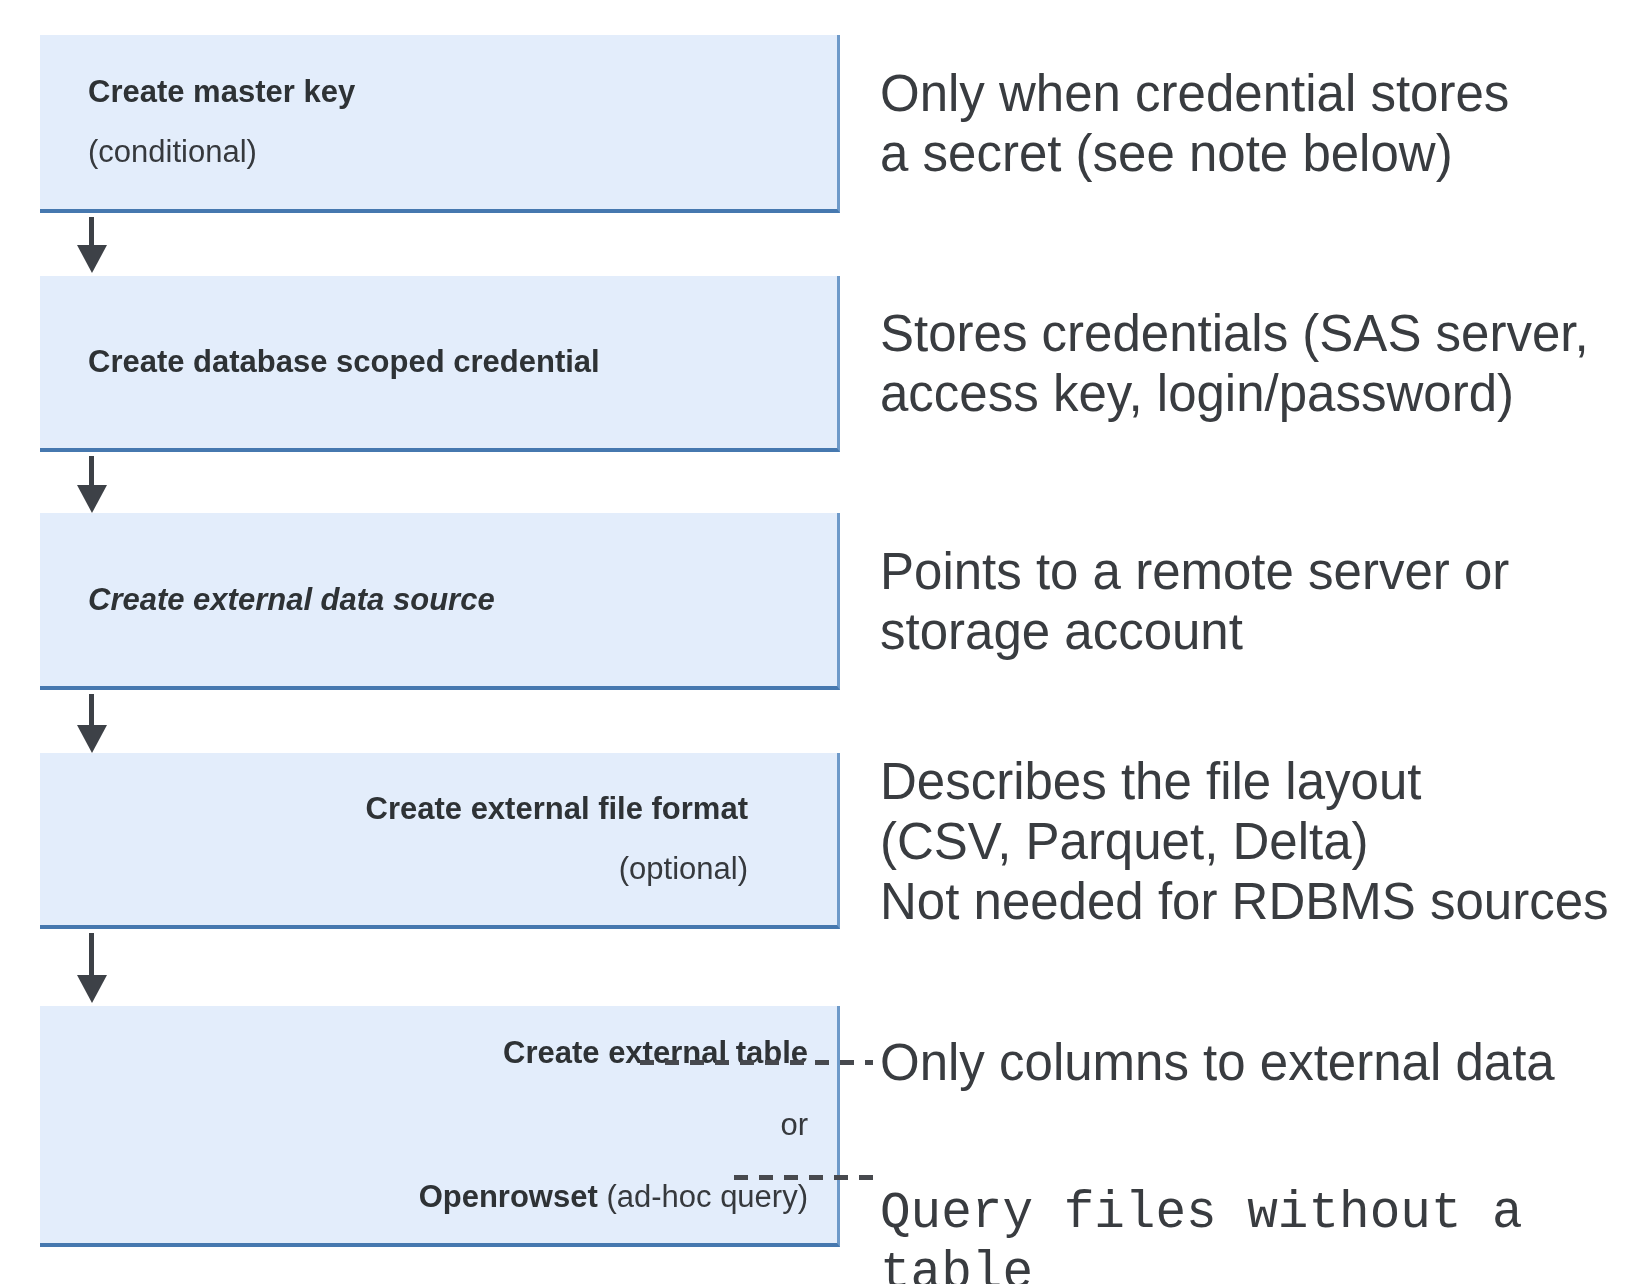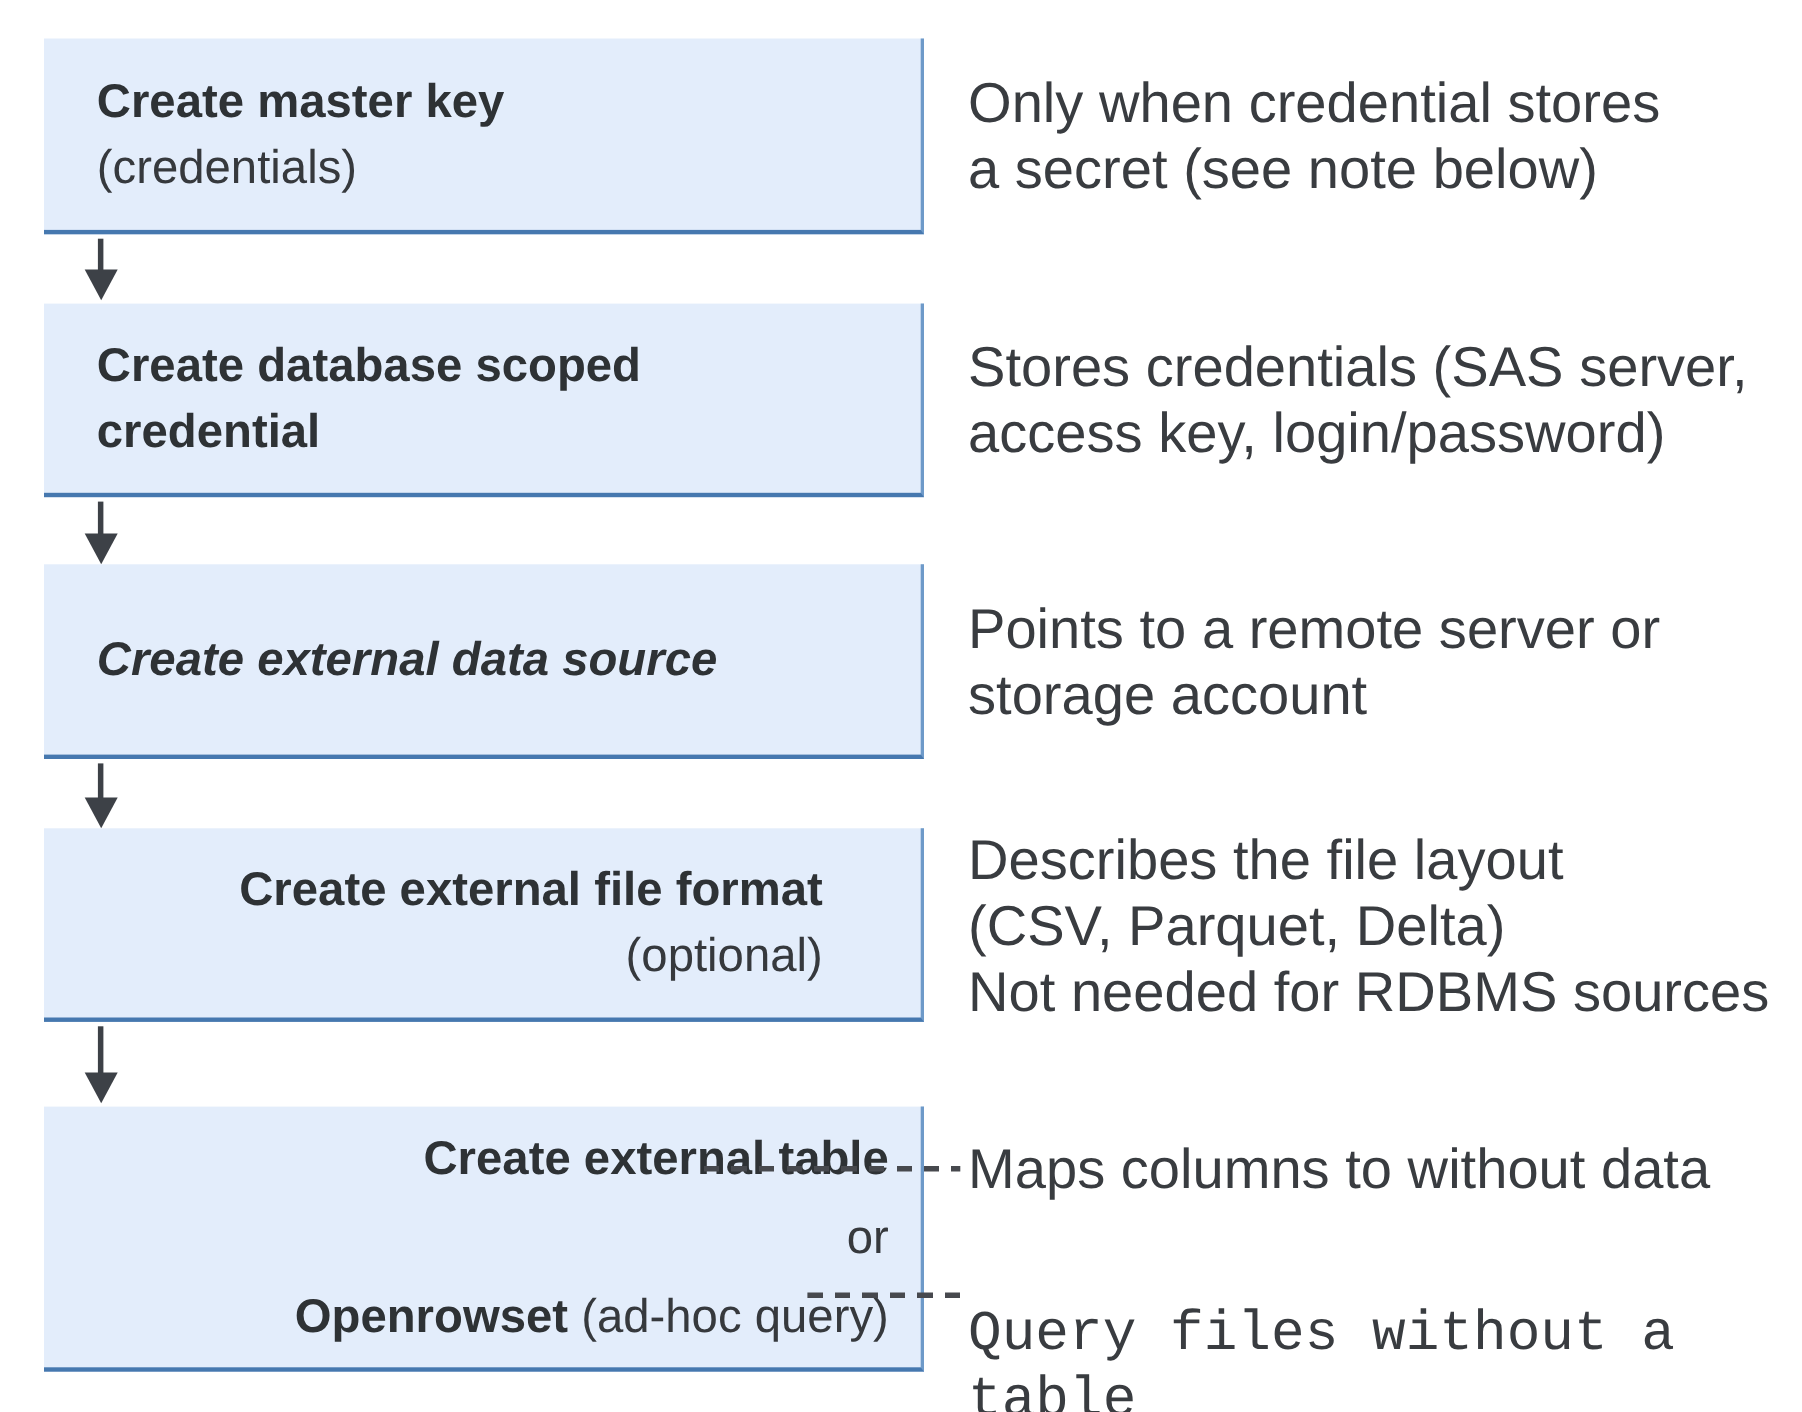--- a/index.html
+++ b/index.html
@@ -24,21 +24,21 @@
     justify-content: center;
   }
   .box1 { top: 35px;  height: 178px; }
   .box2 { top: 276px; height: 176px; justify-content: center; }
   .box3 { top: 513px; height: 177px; font-style: italic; }
   .box4 { top: 753px; height: 176px; text-align: right; }
   .box5 { top: 1006px; height: 241px; }
   .box-text {
     padding-left: 48px;
     max-width: 660px;
-    font-size: 43px;
+    font-size: 31px;
     line-height: 60px;
     color: #36393d;
   }
   .box5 .box-text { line-height: 72px; max-width: 720px; text-align: right; }
   .bold { font-weight: 700; color: #2e3235; }
   .blockline { display: block; }
   .arrow {
     position: absolute;
     left: 77px;
     width: 30px;
@@ -87,21 +87,21 @@
   .dash2 { left: 734px; top: 1175px; width: 139px; }
 </style>
 </head>
 <body>
 
 <div class="canvas">
 
   <div class="box box1">
     <div class="box-text">
       <span class="bold blockline">Create master key</span>
-      <span class="blockline">(credentials)</span>
+      <span class="blockline">(conditional)</span>
     </div>
   </div>
 
   <div class="arrow a1">
     <div class="arrow-line"></div>
     <div class="arrow-head"></div>
   </div>
 
   <div class="box box2">
     <div class="box-text">
@@ -150,16 +150,16 @@
 
   <div class="ann ann1">Only when credential stores
 a secret (see note below)</div>
   <div class="ann ann2">Stores credentials (SAS server,
 access key, login/password)</div>
   <div class="ann ann3">Points to a remote server or
 storage account</div>
   <div class="ann ann4">Describes the file layout
 (CSV, Parquet, Delta)
 Not needed for RDBMS sources</div>
-  <div class="ann ann5a">Maps columns to without data</div>
+  <div class="ann ann5a">Only columns to external data</div>
   <div class="ann ann5b">Query files without a table</div>
 
 </div>
 
 </body></html>

